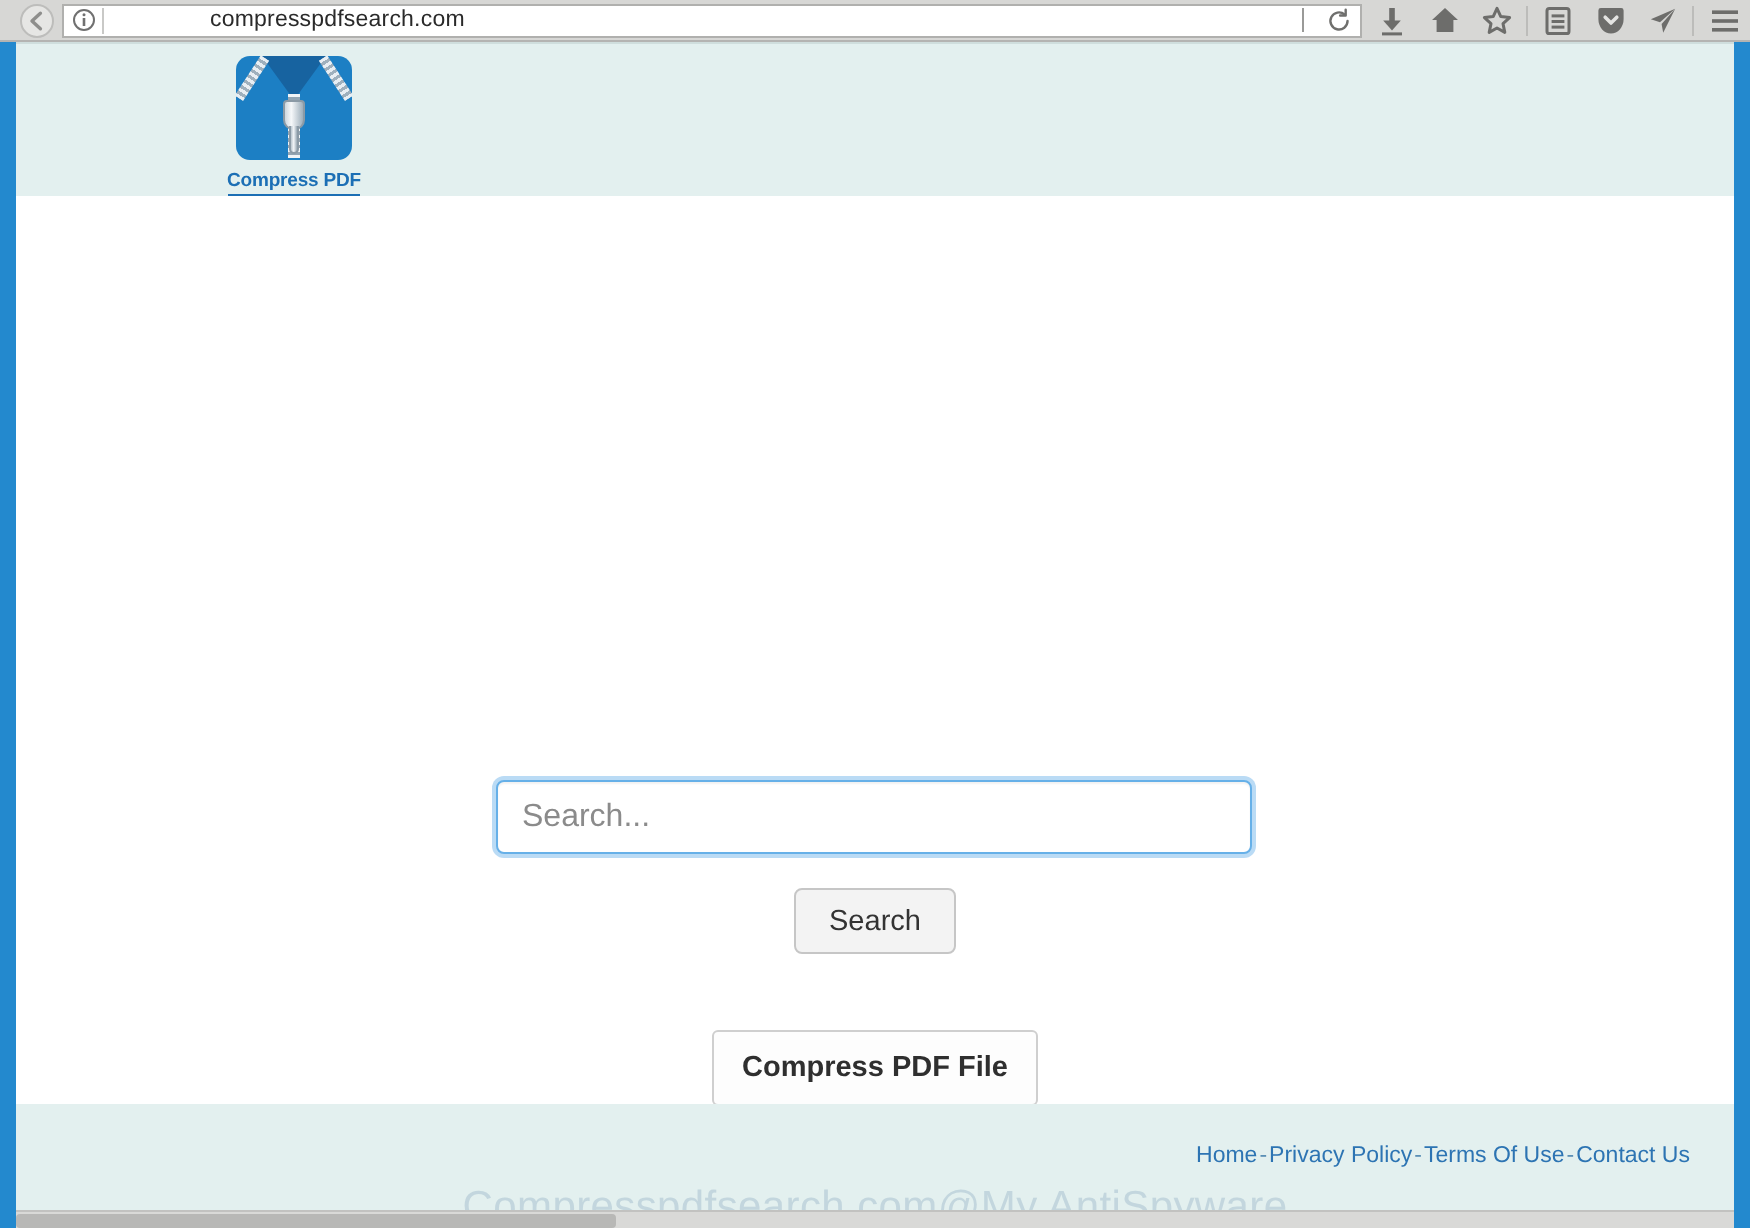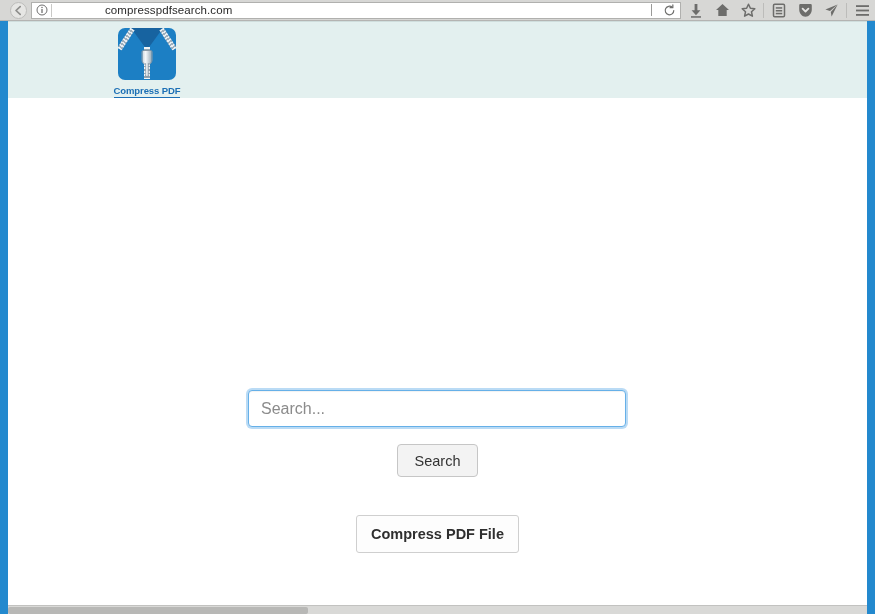--- a/index.html
+++ b/index.html
@@ -454,20 +454,27 @@
       <div id="site-main">
 
         <input id="search-input" type="text" autocomplete="off" placeholder="Search..." style="">
 
         <button id="compress-button">Compress PDF File</button>
 
         <button id="search-button">Search</button>
 
       </div>
 
+      <div id="site-footer">
+        <div id="footer-links">
+          <a>Home</a><span class="footer-dash">-</span><a>Privacy Policy</a><span class="footer-dash">-</span><a>Terms Of Use</a><span class="footer-dash">-</span><a>Contact Us</a>
+        </div>
+
+        <div id="watermark">Compresspdfsearch.com@My AntiSpyware</div>
+      </div>
 
     </div>
 
     <div id="bottom-scrollbar">
       <div id="bottom-scrollbar-thumb"></div>
     </div>
 
   </div>
 
 </div>

